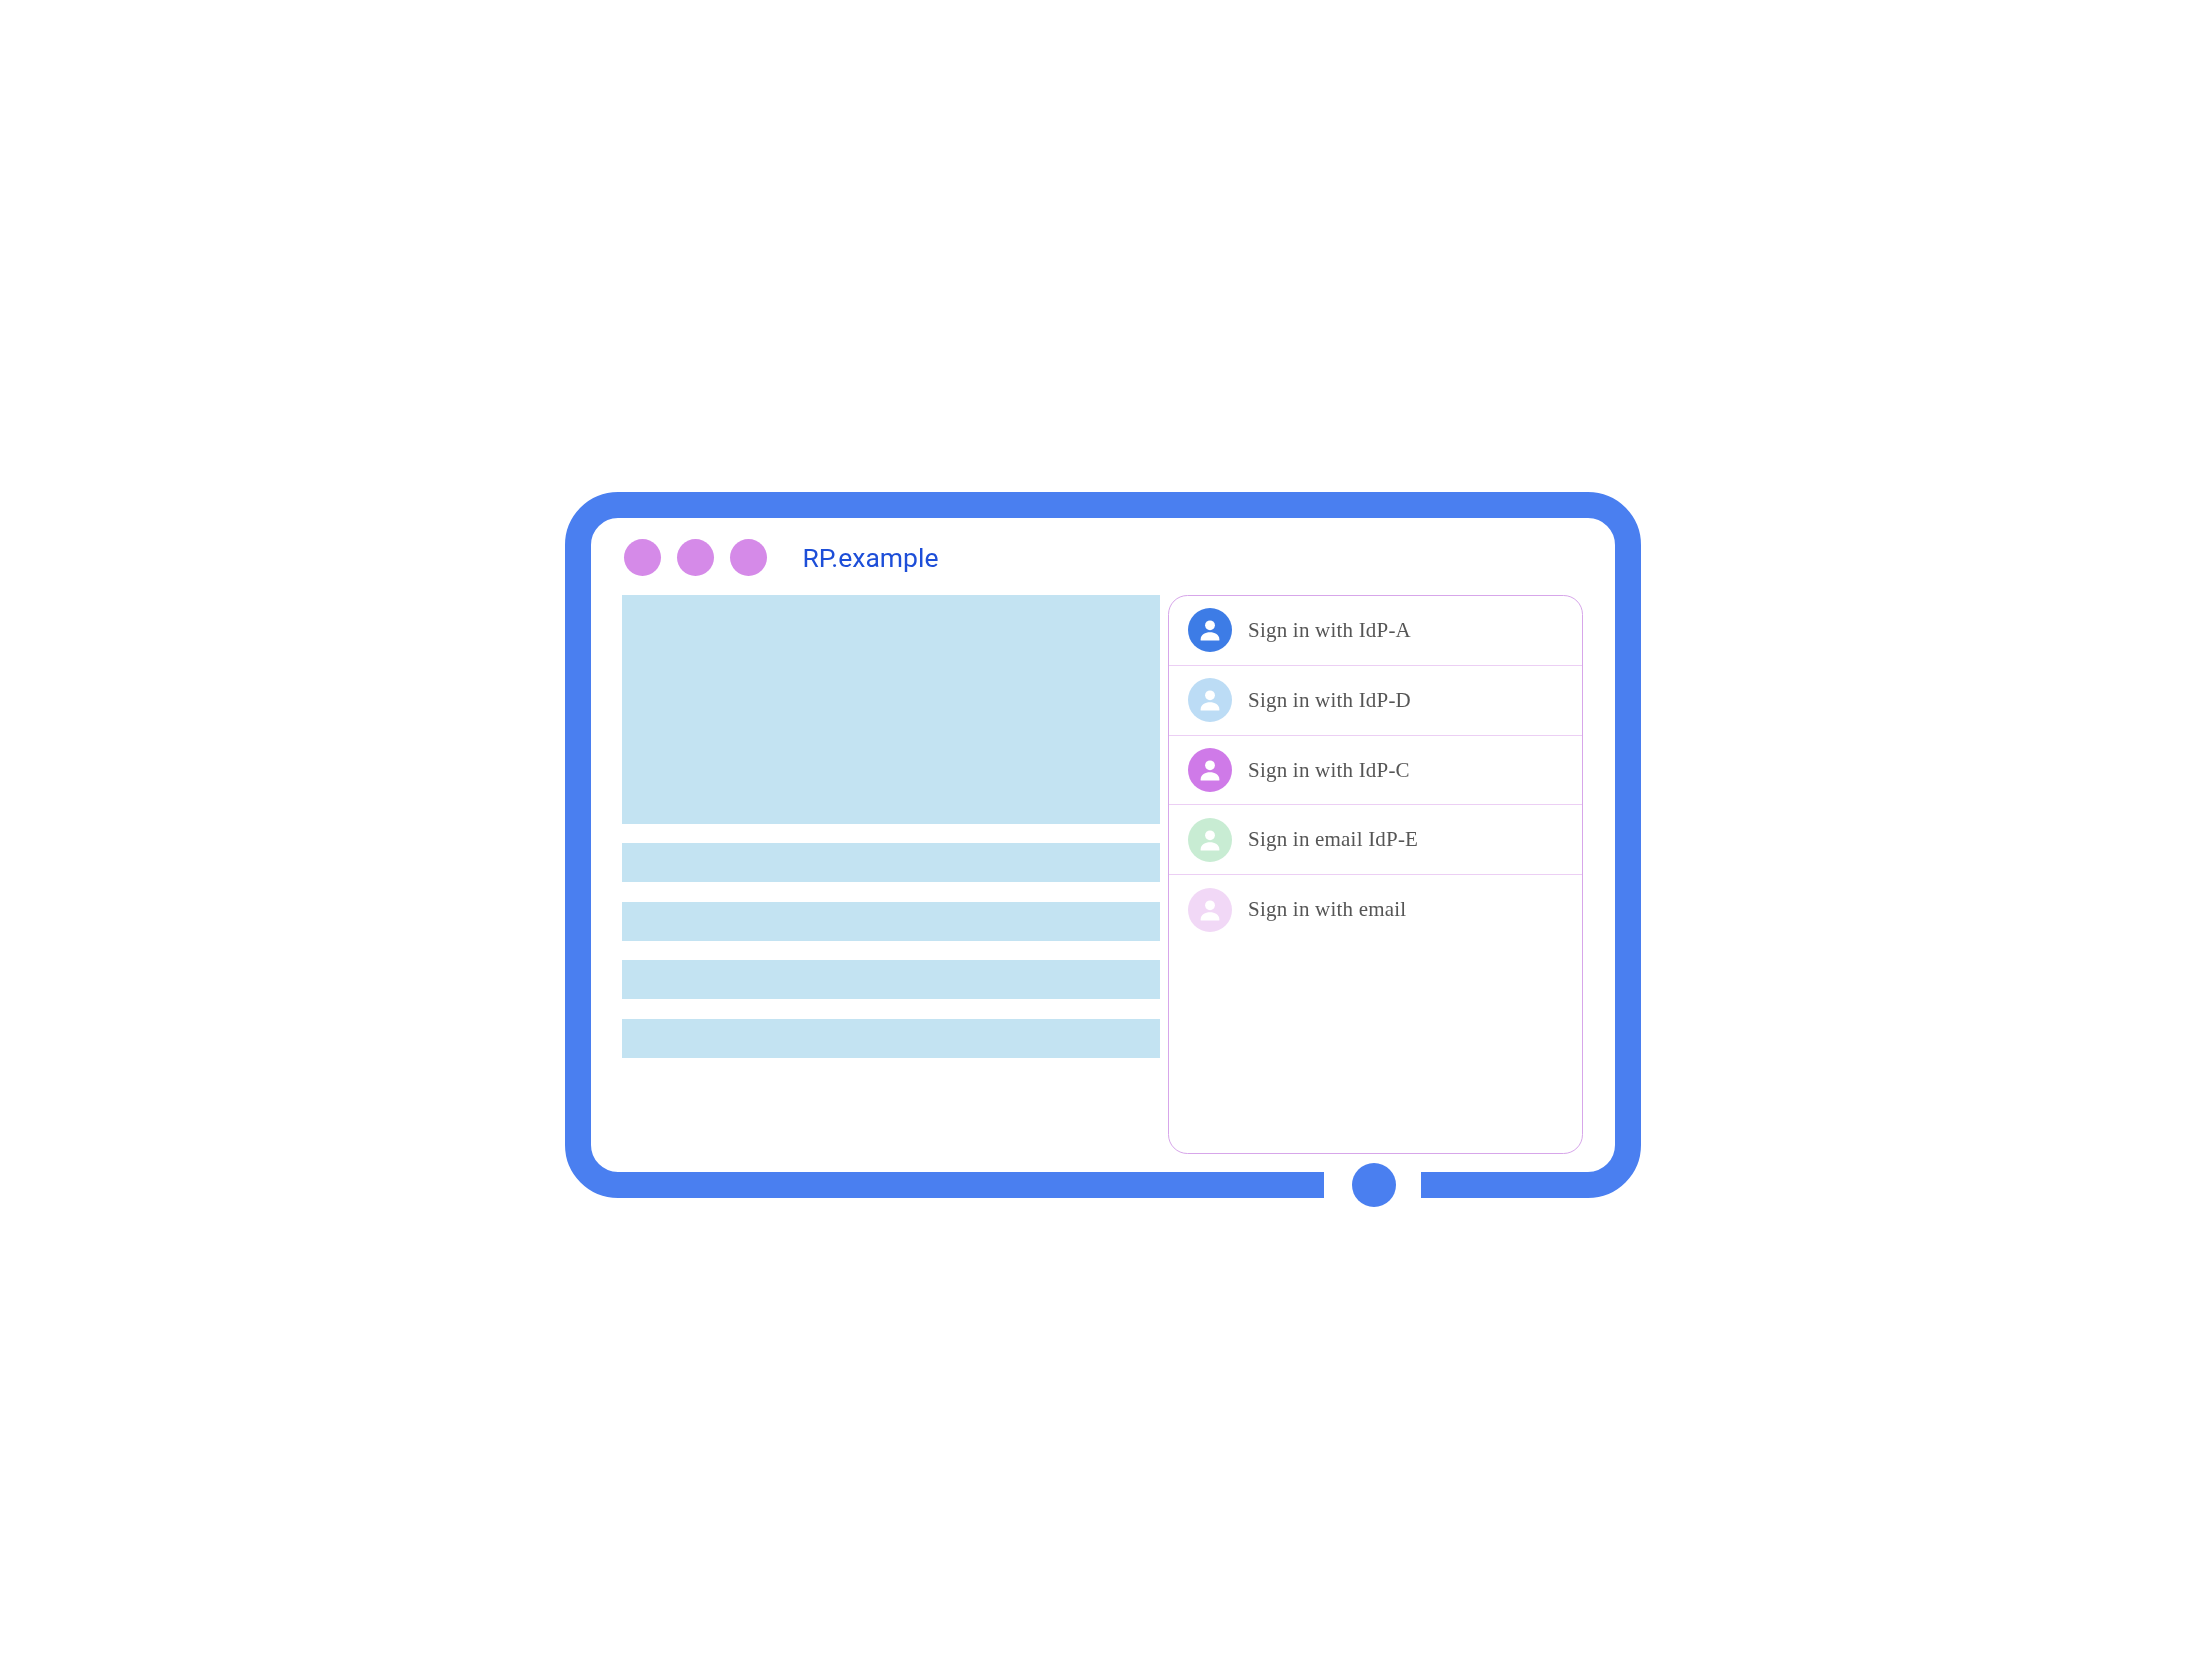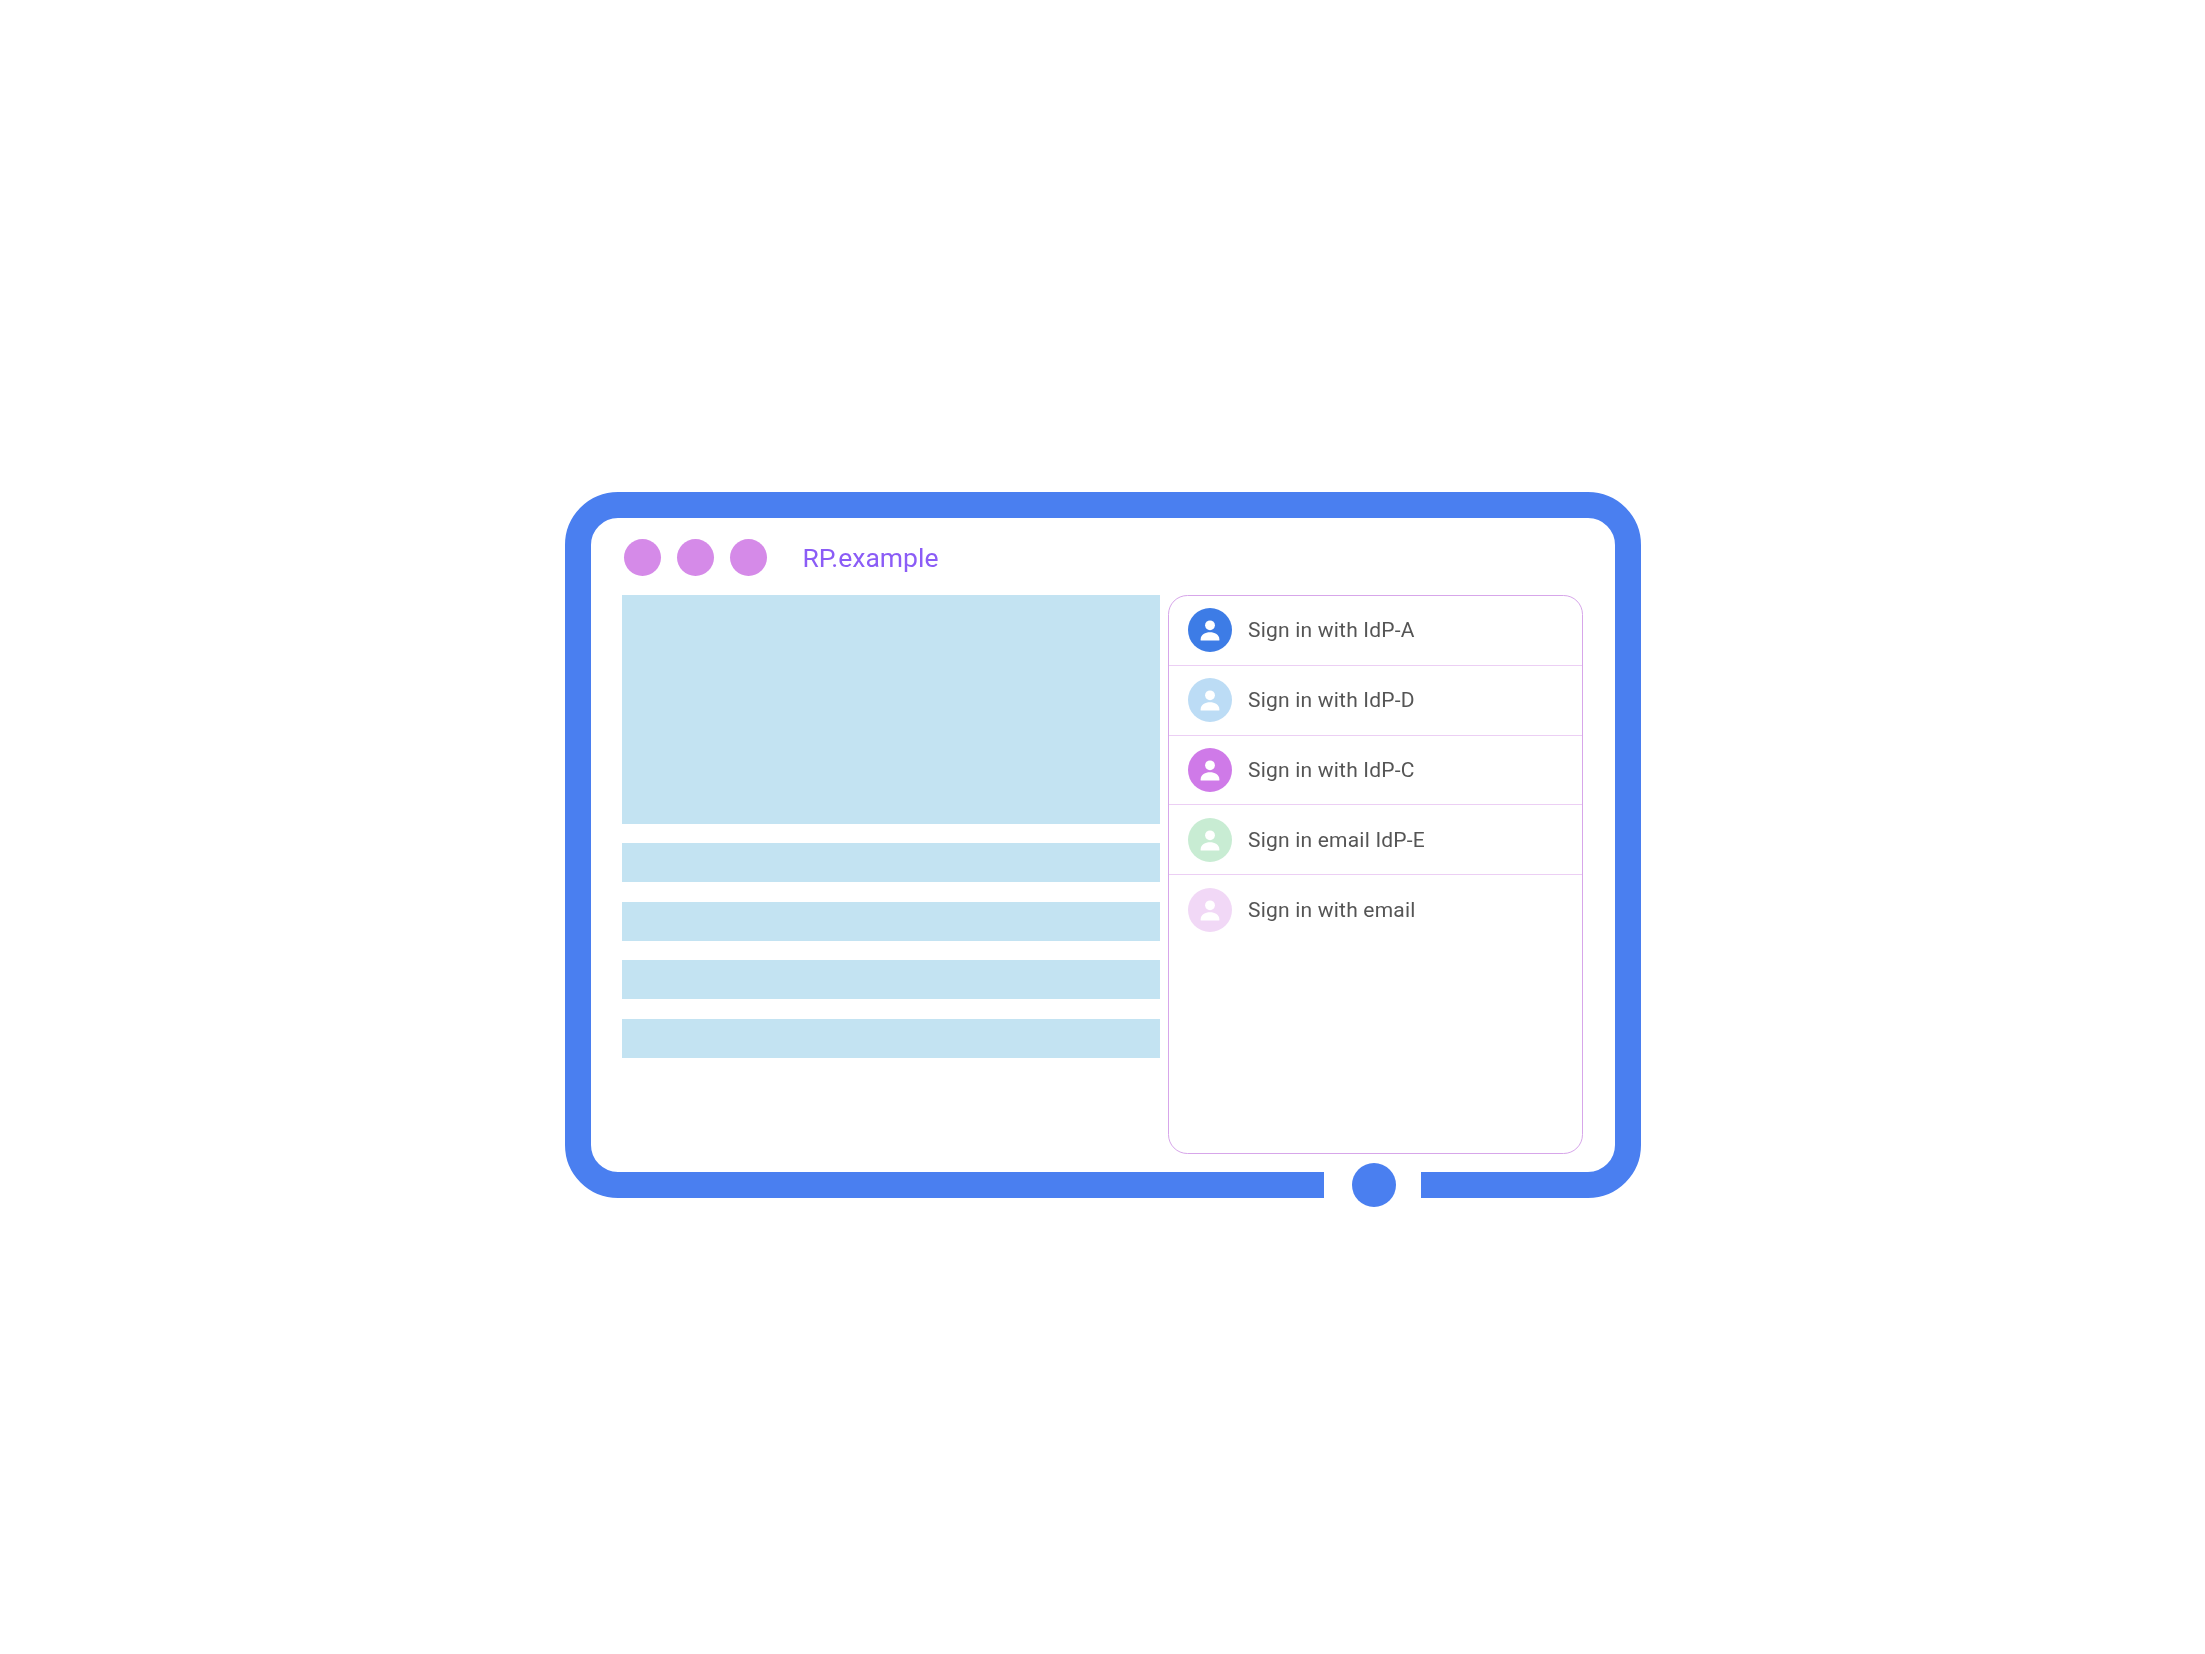--- a/index.html
+++ b/index.html
@@ -62,29 +62,30 @@
     padding: 8.8px 7px 19.4px 7px;
   }
   .tdot {
     width: 37px;
     height: 37px;
     border-radius: 50%;
     background: #d58ae8;
   }
   .title {
     font-size: 26.5px;
-    color: #8b5cf6;
+    color: #1d4ed8;
     margin-left: 19.4px;
   }
 
   .content {
     flex: 1;
     display: flex;
     gap: 8px;
     padding: 0 5.3px 5.3px 5.3px;
+    font-family: Liberation Serif, serif;
   }
   .left-col {
     flex: 1;
     display: flex;
     flex-direction: column;
     gap: 19.4px;
   }
   .hero {
     background: #c3e3f2;
     height: 229px;

